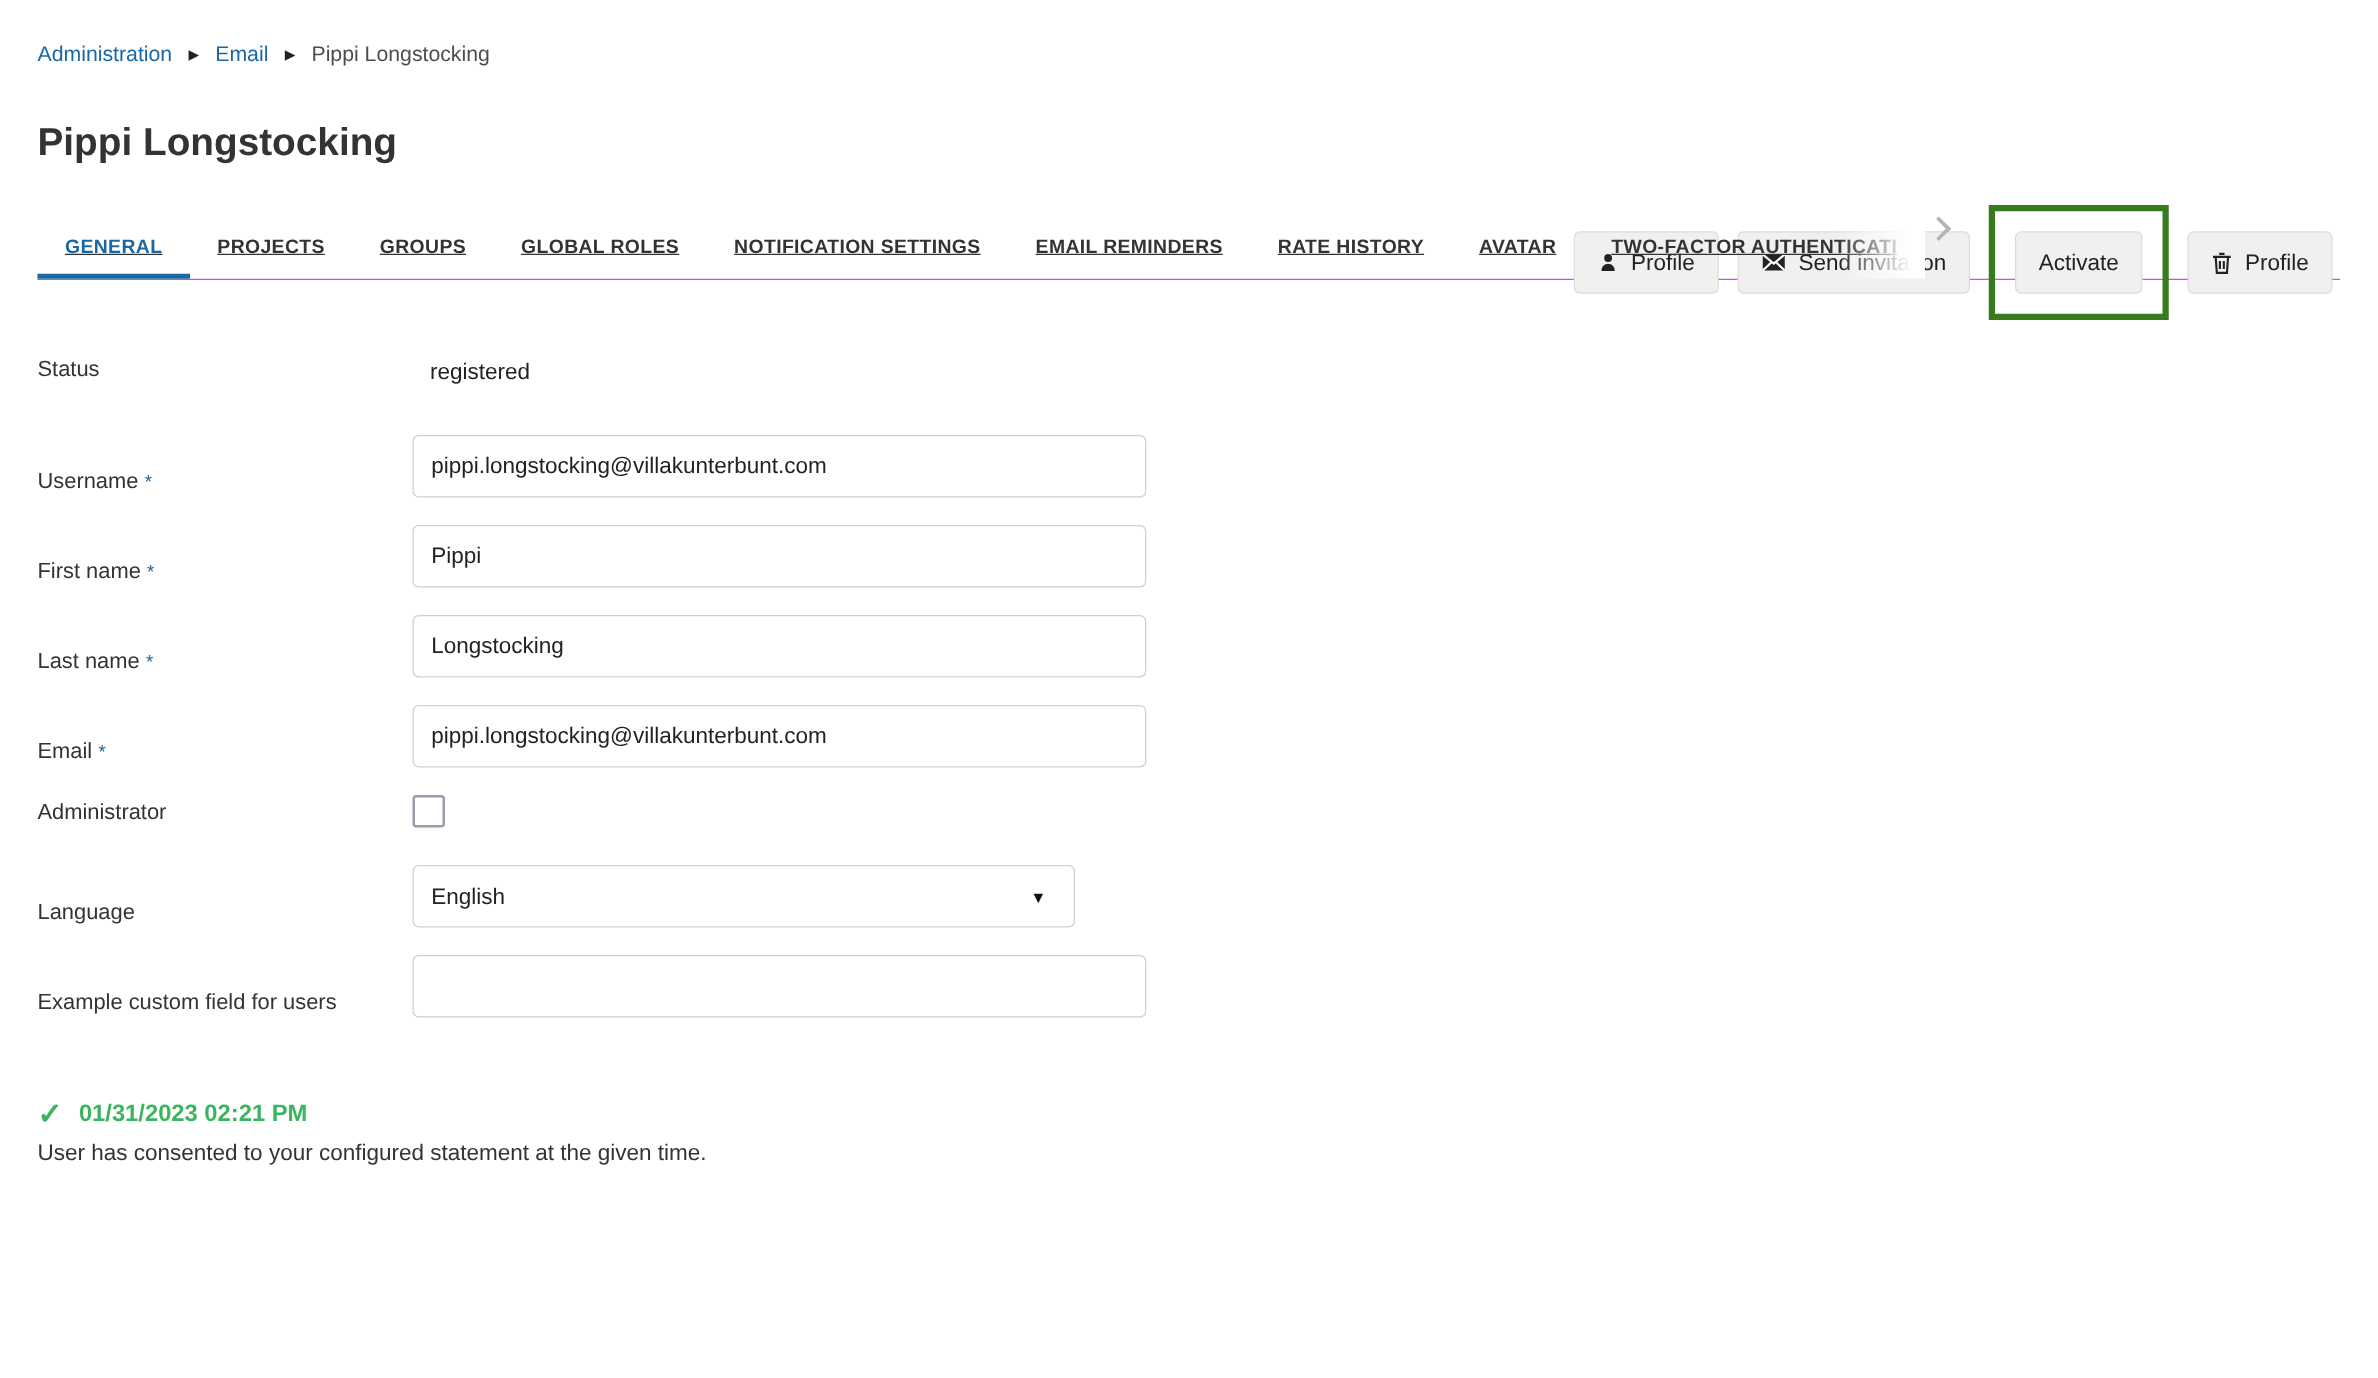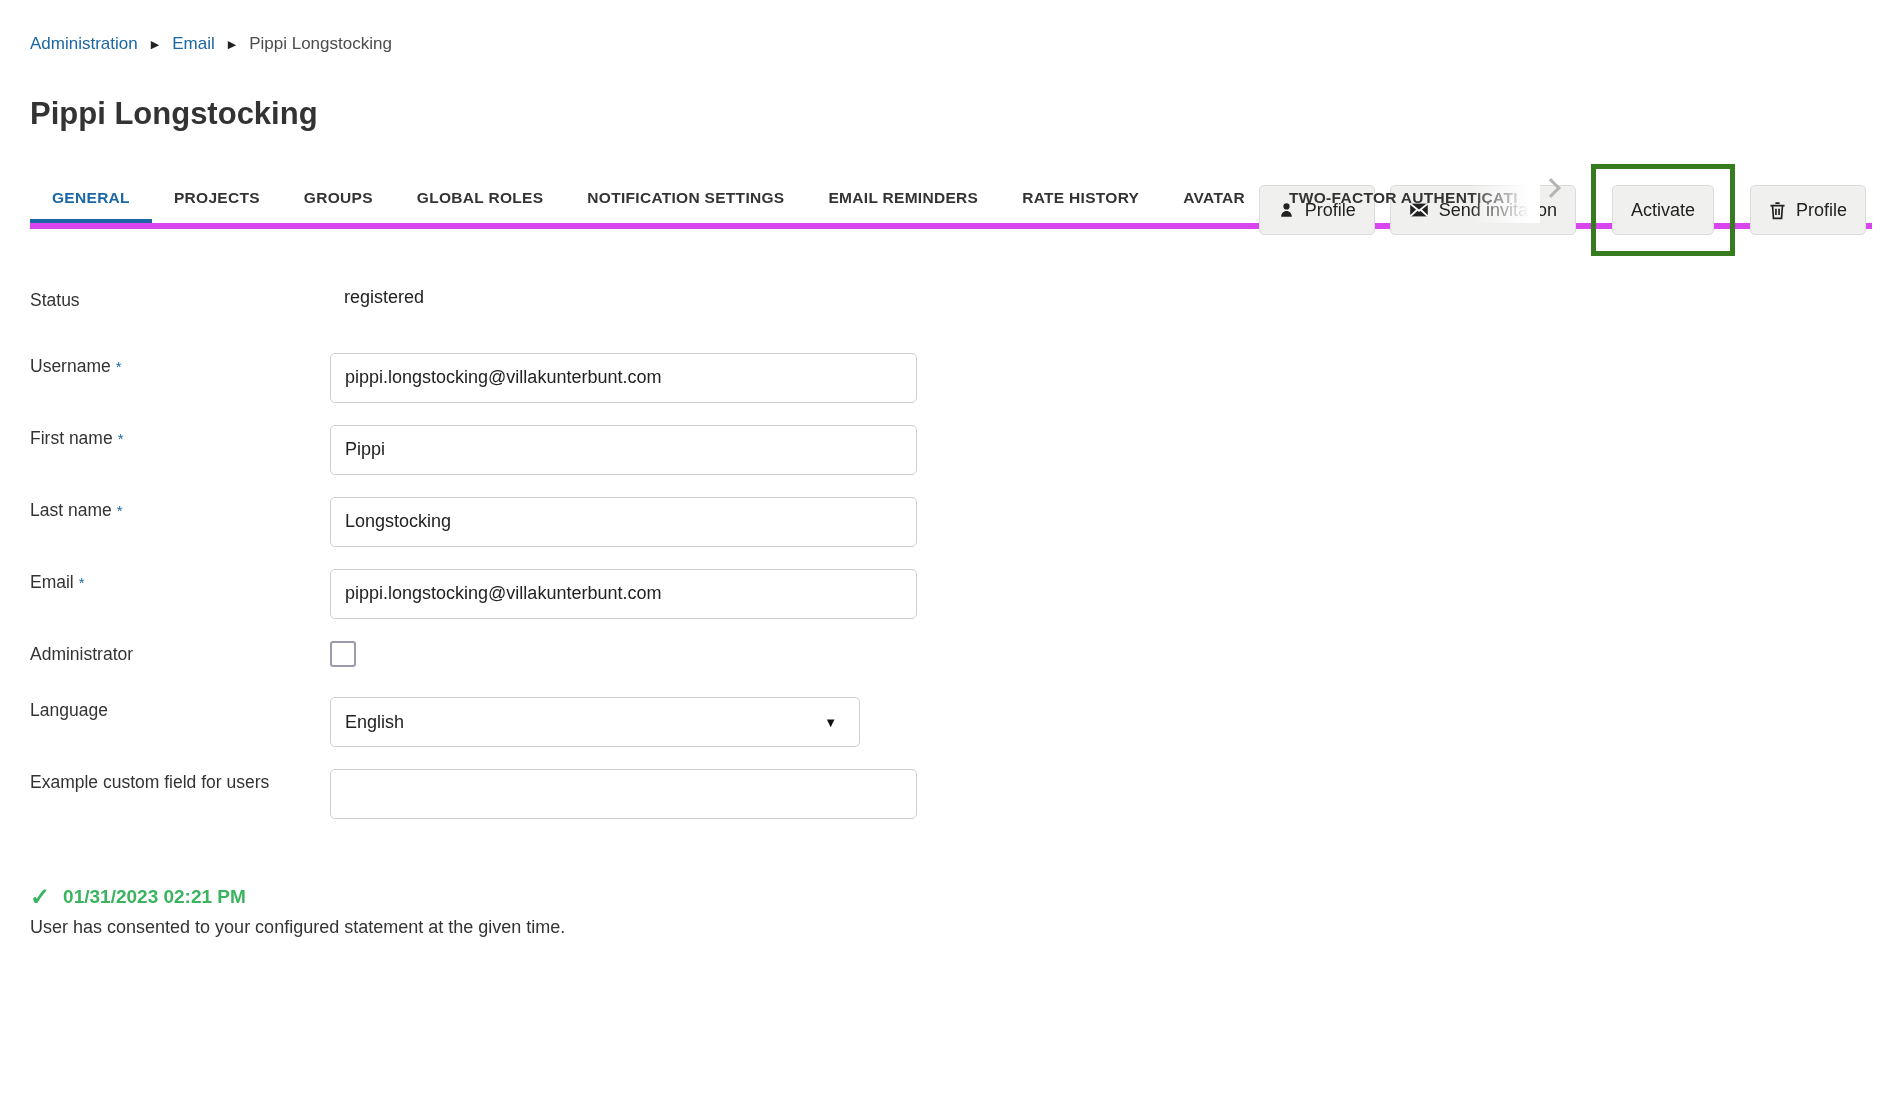--- a/index.html
+++ b/index.html
@@ -40,24 +40,24 @@
   .btn svg{display:block;}
   .hl-box{
     display:inline-flex;align-items:center;
     border:5px solid var(--hl-green);
     padding:16px;
     background:transparent;
   }
 
   
   .tabbar{
-    display:flex;align-items:center;
+    display:flex;align-items:flex-start;
     margin-top:44px;
-    border-bottom:6px solid #d946ef;
-    list-style:none;padding:0 0 0 0;
+    border-bottom:1px solid #d946ef;
+    list-style:none;padding:0 0 0 0;text-decoration:underline;
   }
   .tab{
     padding:13px 22px 16px 22px;
     font-size:15.5px;font-weight:700;letter-spacing:.3px;
     color:#333;cursor:pointer;white-space:nowrap;position:relative;
   }
   .tab.active{
     color:var(--blue);
     border-bottom:4px solid var(--blue);
     padding-bottom:12px;
@@ -70,21 +70,21 @@
     content:"";position:absolute;top:0;right:0;width:70px;height:100%;
     background:linear-gradient(to right, rgba(255,255,255,0), #ffffff 85%);
   }
   .tab-overflow{
     width:14px;height:14px;border-top:3px solid #b5b5b5;border-right:3px solid #b5b5b5;
     transform:rotate(45deg);margin:0 6px 22px 4px;flex:0 0 auto;cursor:pointer;
   }
 
   
   .form{margin-top:58px;}
-  .form-row{display:flex;align-items:flex-start;margin-bottom:22px;}
+  .form-row{display:flex;align-items:flex-end;margin-bottom:22px;}
   .form-row.status-row{margin-bottom:40px;}
   .form-label{flex:0 0 300px;font-size:17.5px;color:#333;line-height:1.5;}
   .form-label .inner{display:inline-block;max-width:250px;}
   .req{color:var(--blue);margin-left:5px;font-size:15px;}
   .static-value{font-size:18px;color:#222;padding-left:14px;}
   .text-field{
     width:587px;height:50px;border:1px solid var(--border);border-radius:5px;
     padding:0 14px;font-size:18px;color:#222;font-family:inherit;background:#fff;
     outline:none;
   }

